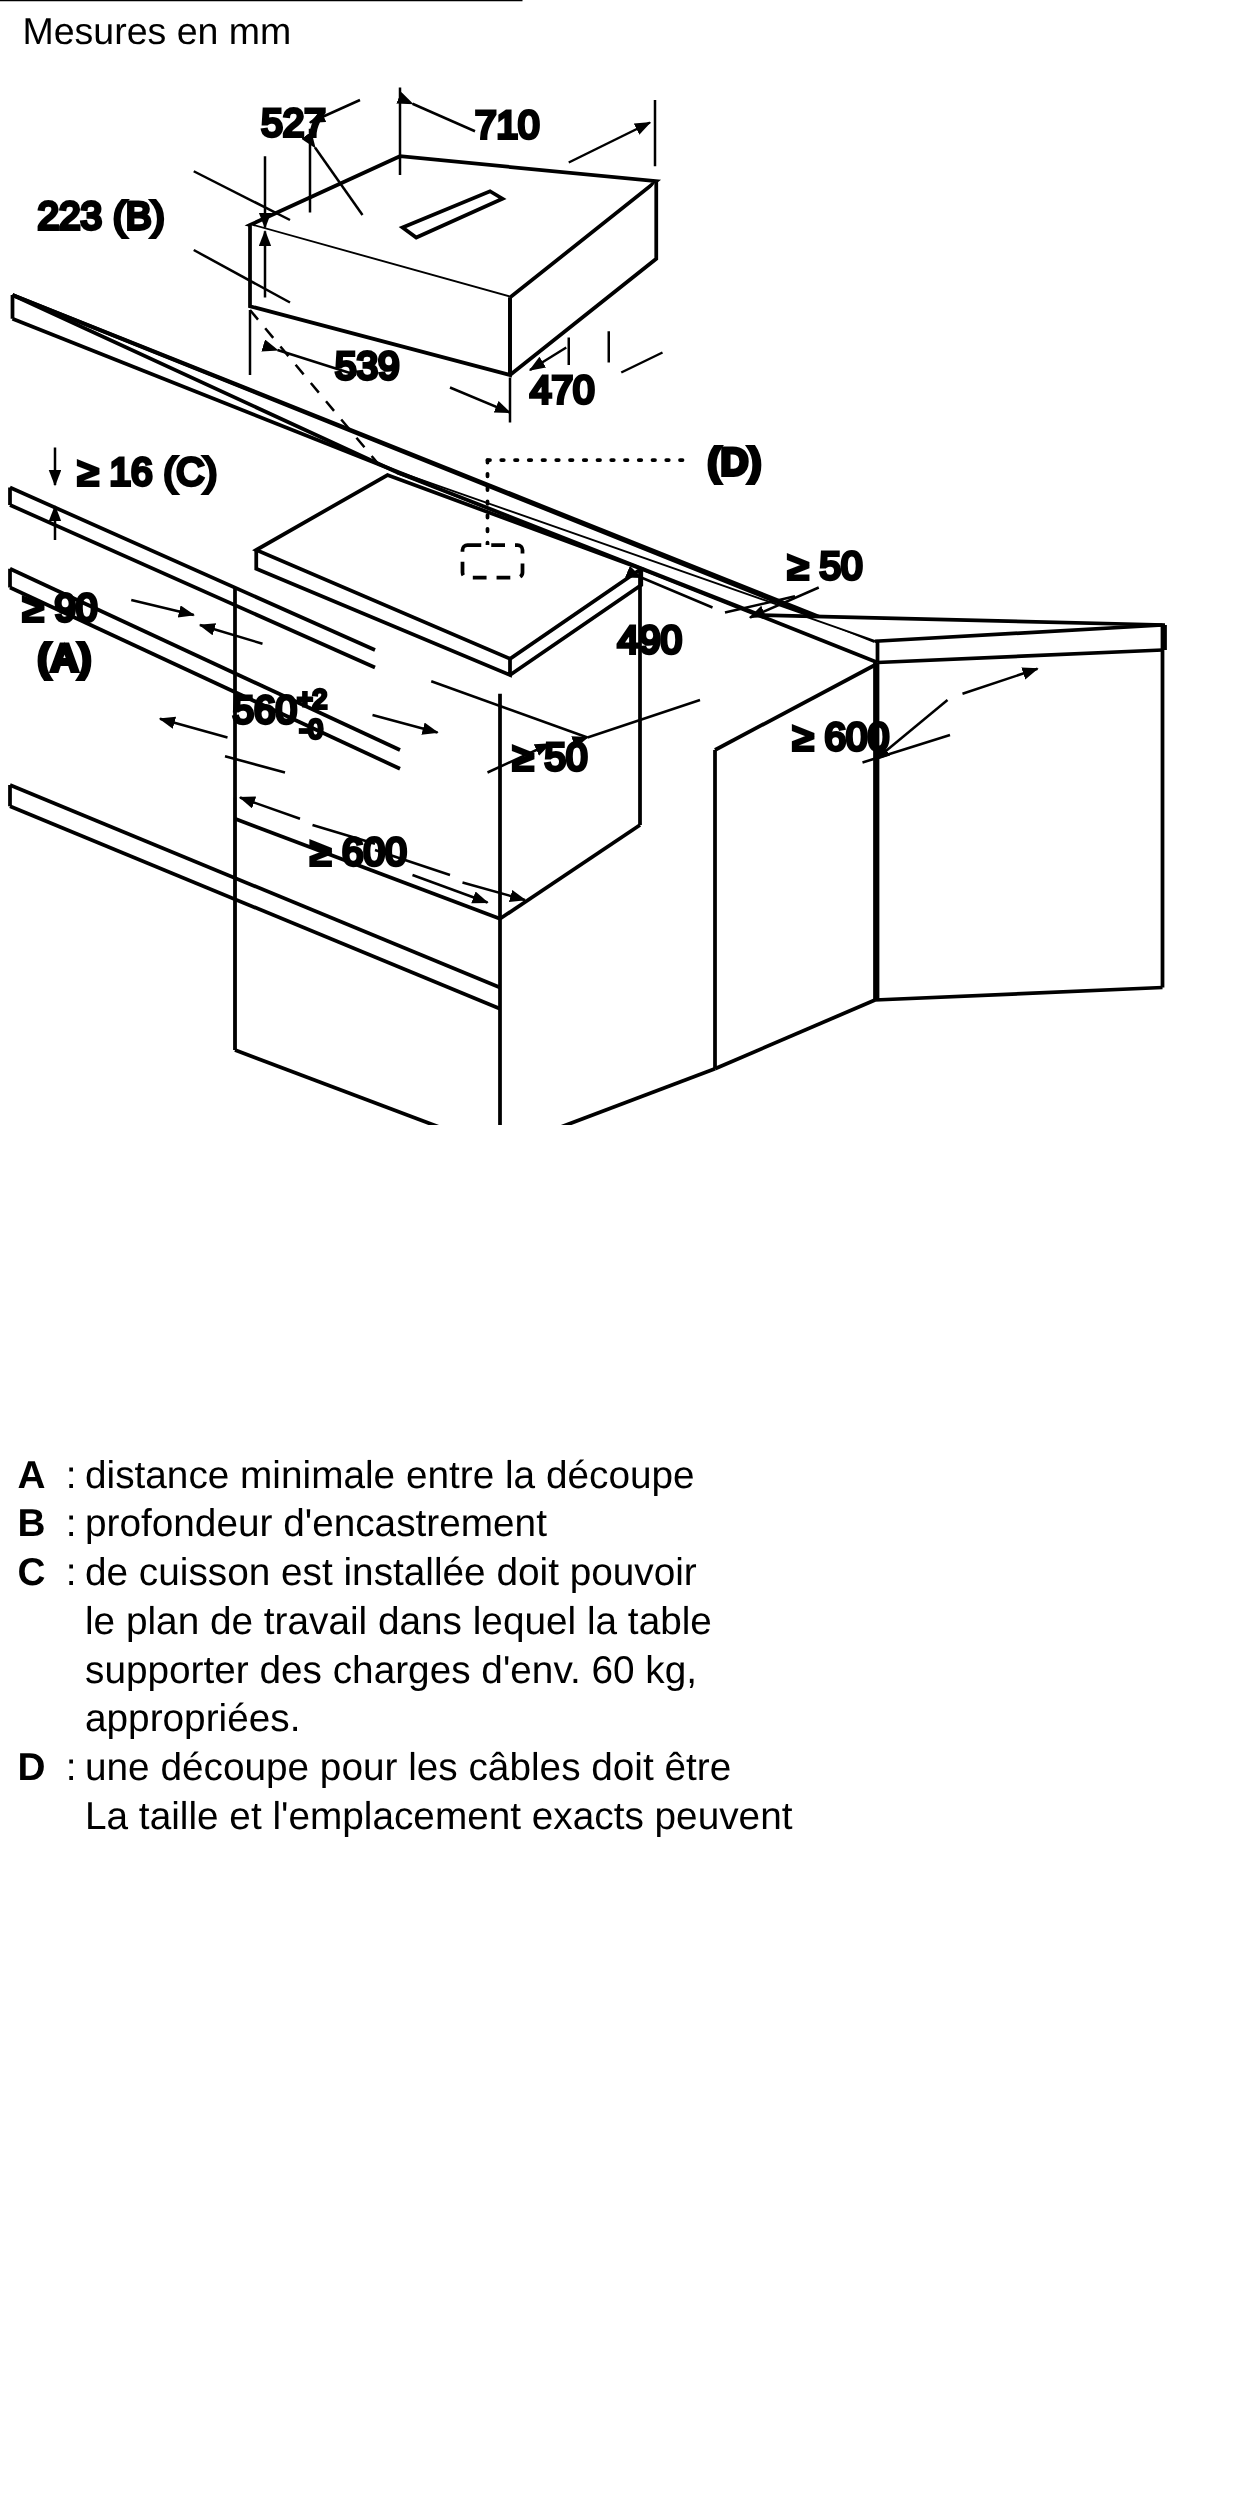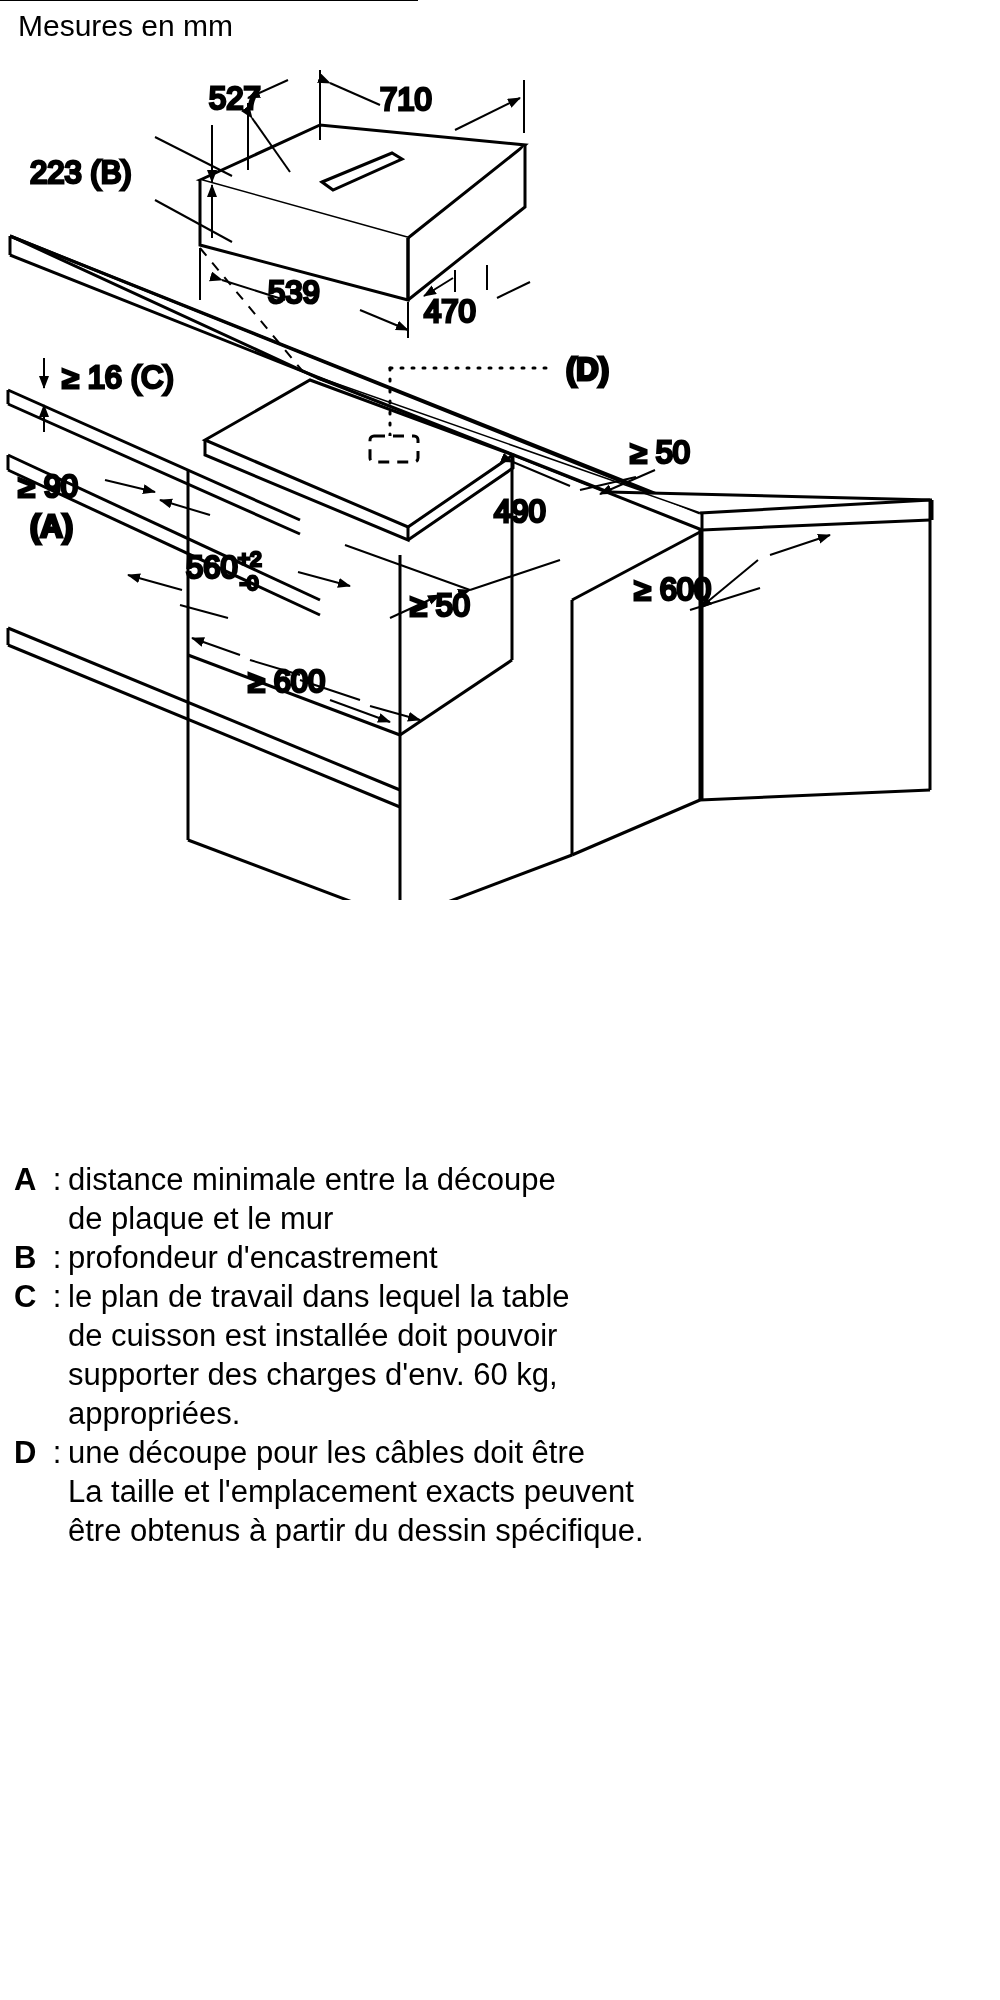--- a/index.html
+++ b/index.html
@@ -302,48 +302,46 @@
     </g>
   </svg>
 
   <div class="legend">
 
     <div class="legend-row">
       <div class="legend-key">A</div>
       <div class="legend-colon">:</div>
       <div class="legend-text">
         <div>distance minimale entre la découpe</div>
-        <div>de plaque et le mur</div>
       </div>
     </div>
 
     <div class="legend-row">
       <div class="legend-key">B</div>
       <div class="legend-colon">:</div>
       <div class="legend-text">
         <div>profondeur d'encastrement</div>
       </div>
     </div>
 
     <div class="legend-row">
       <div class="legend-key">C</div>
       <div class="legend-colon">:</div>
       <div class="legend-text">
+        <div>de cuisson est installée doit pouvoir</div>
         <div>le plan de travail dans lequel la table</div>
-        <div>de cuisson est installée doit pouvoir</div>
         <div>supporter des charges d'env. 60 kg,</div>
         <div>appropriées.</div>
       </div>
     </div>
 
     <div class="legend-row">
       <div class="legend-key">D</div>
       <div class="legend-colon">:</div>
       <div class="legend-text">
         <div>une découpe pour les câbles doit être</div>
         <div>La taille et l'emplacement exacts peuvent</div>
-        <div>être obtenus à partir du dessin spécifique.</div>
       </div>
     </div>
 
   </div>
 
 </div>
 
 </body></html>

